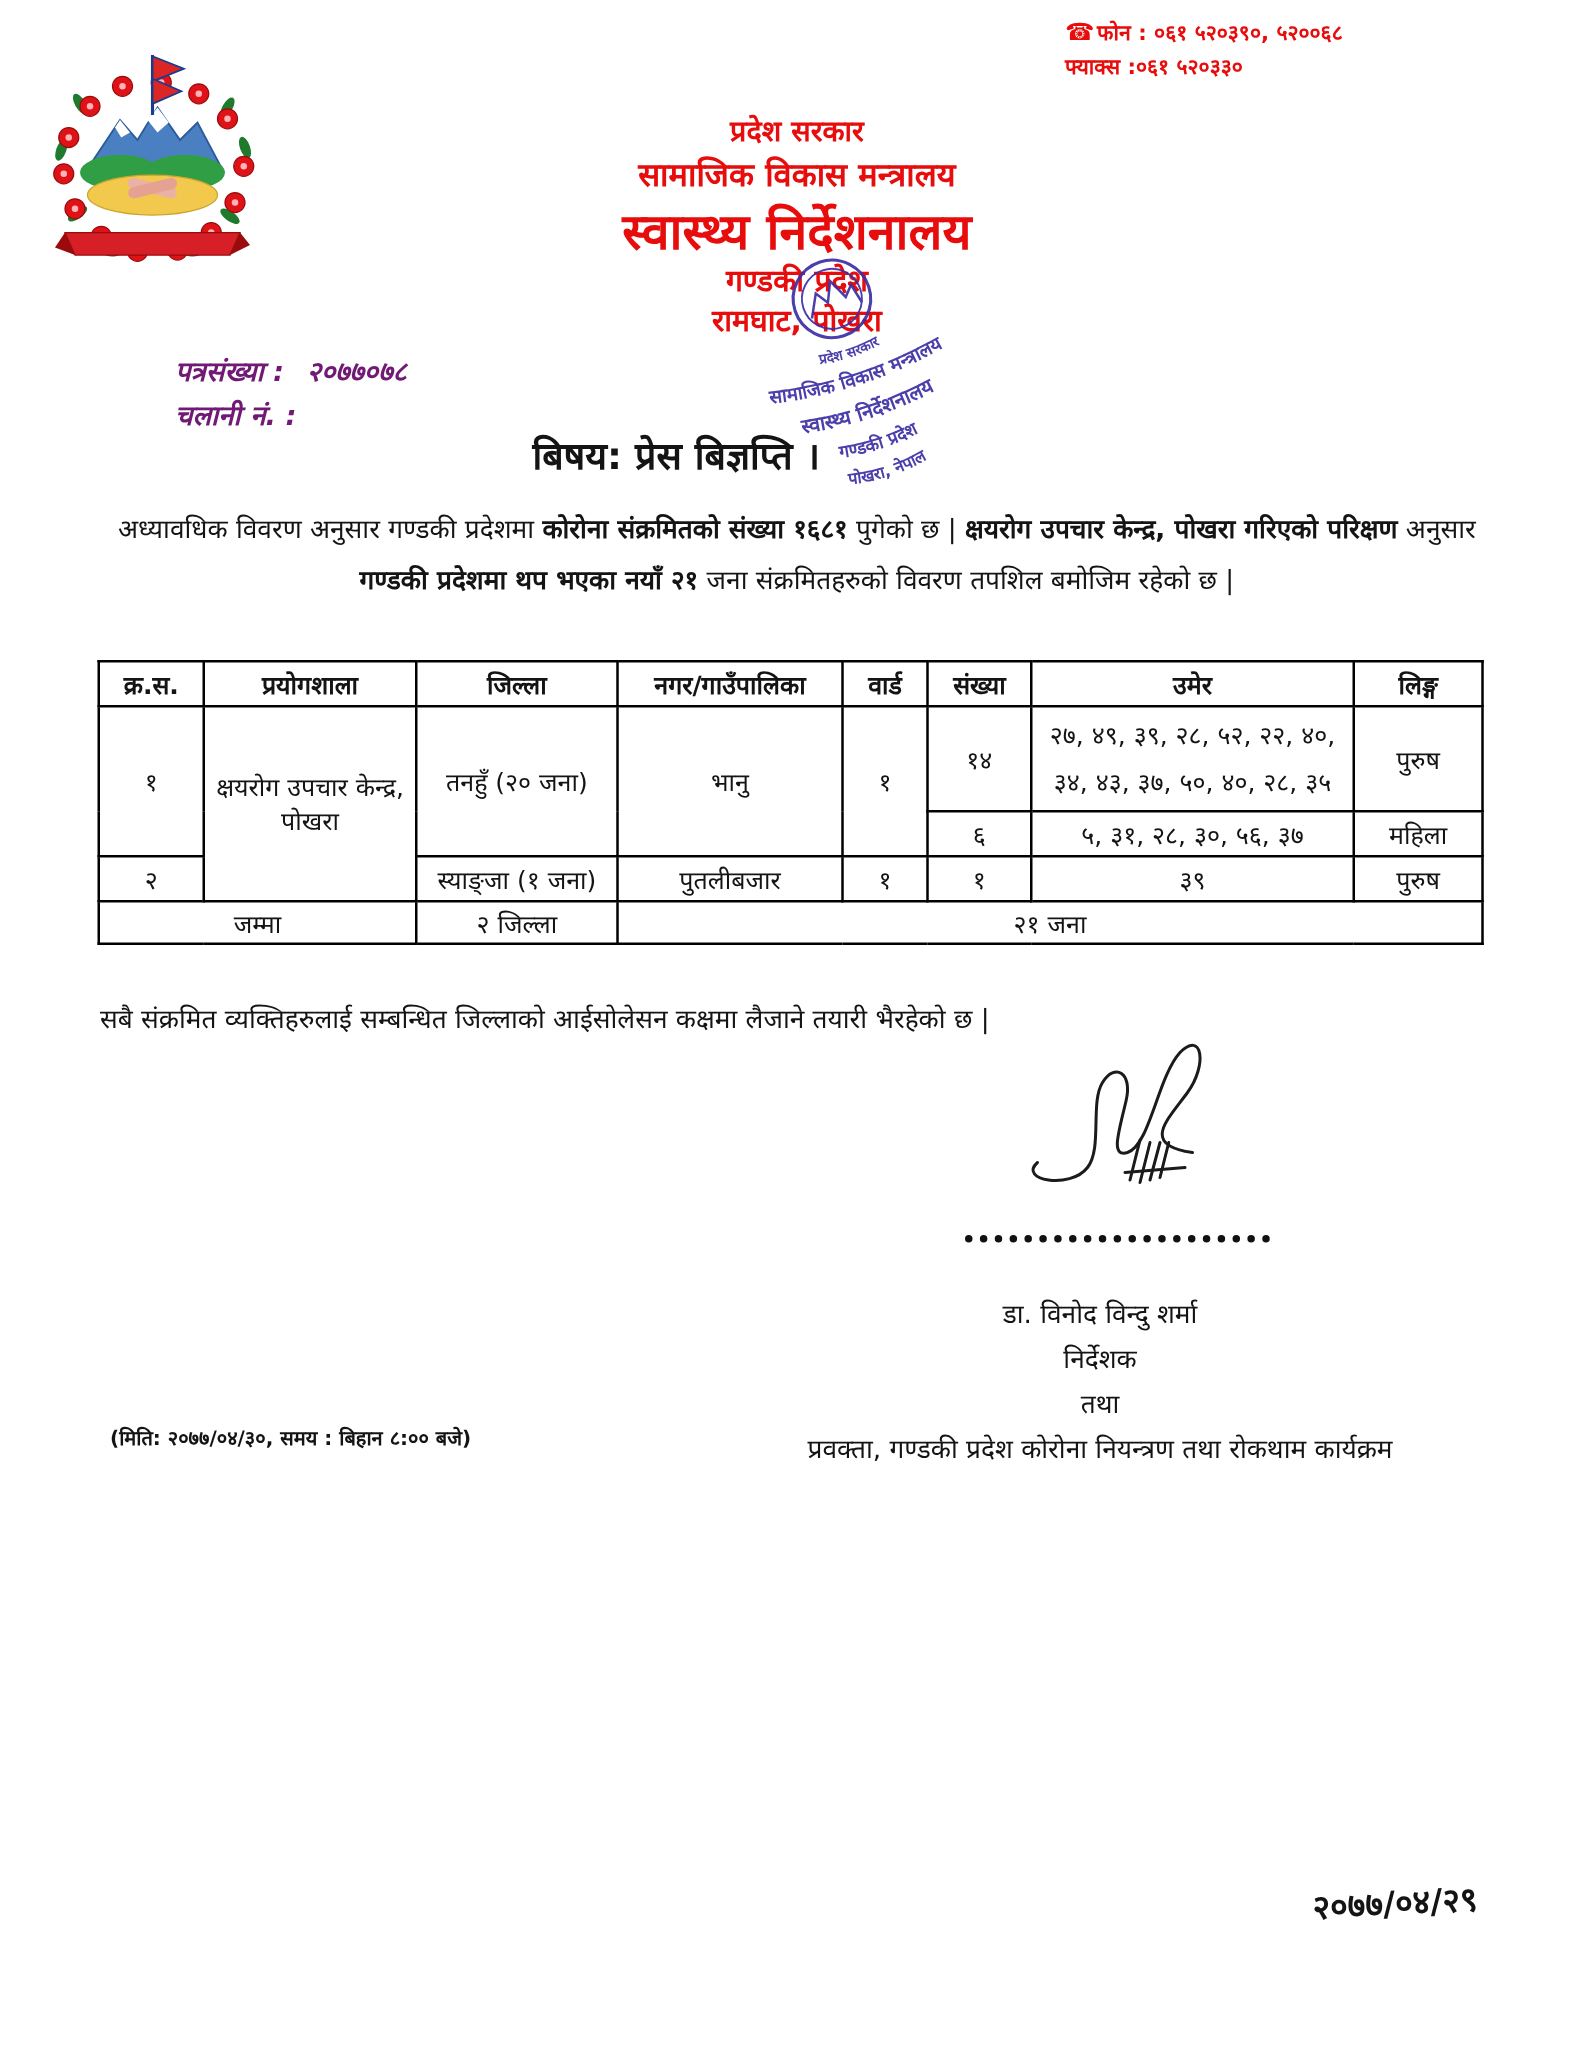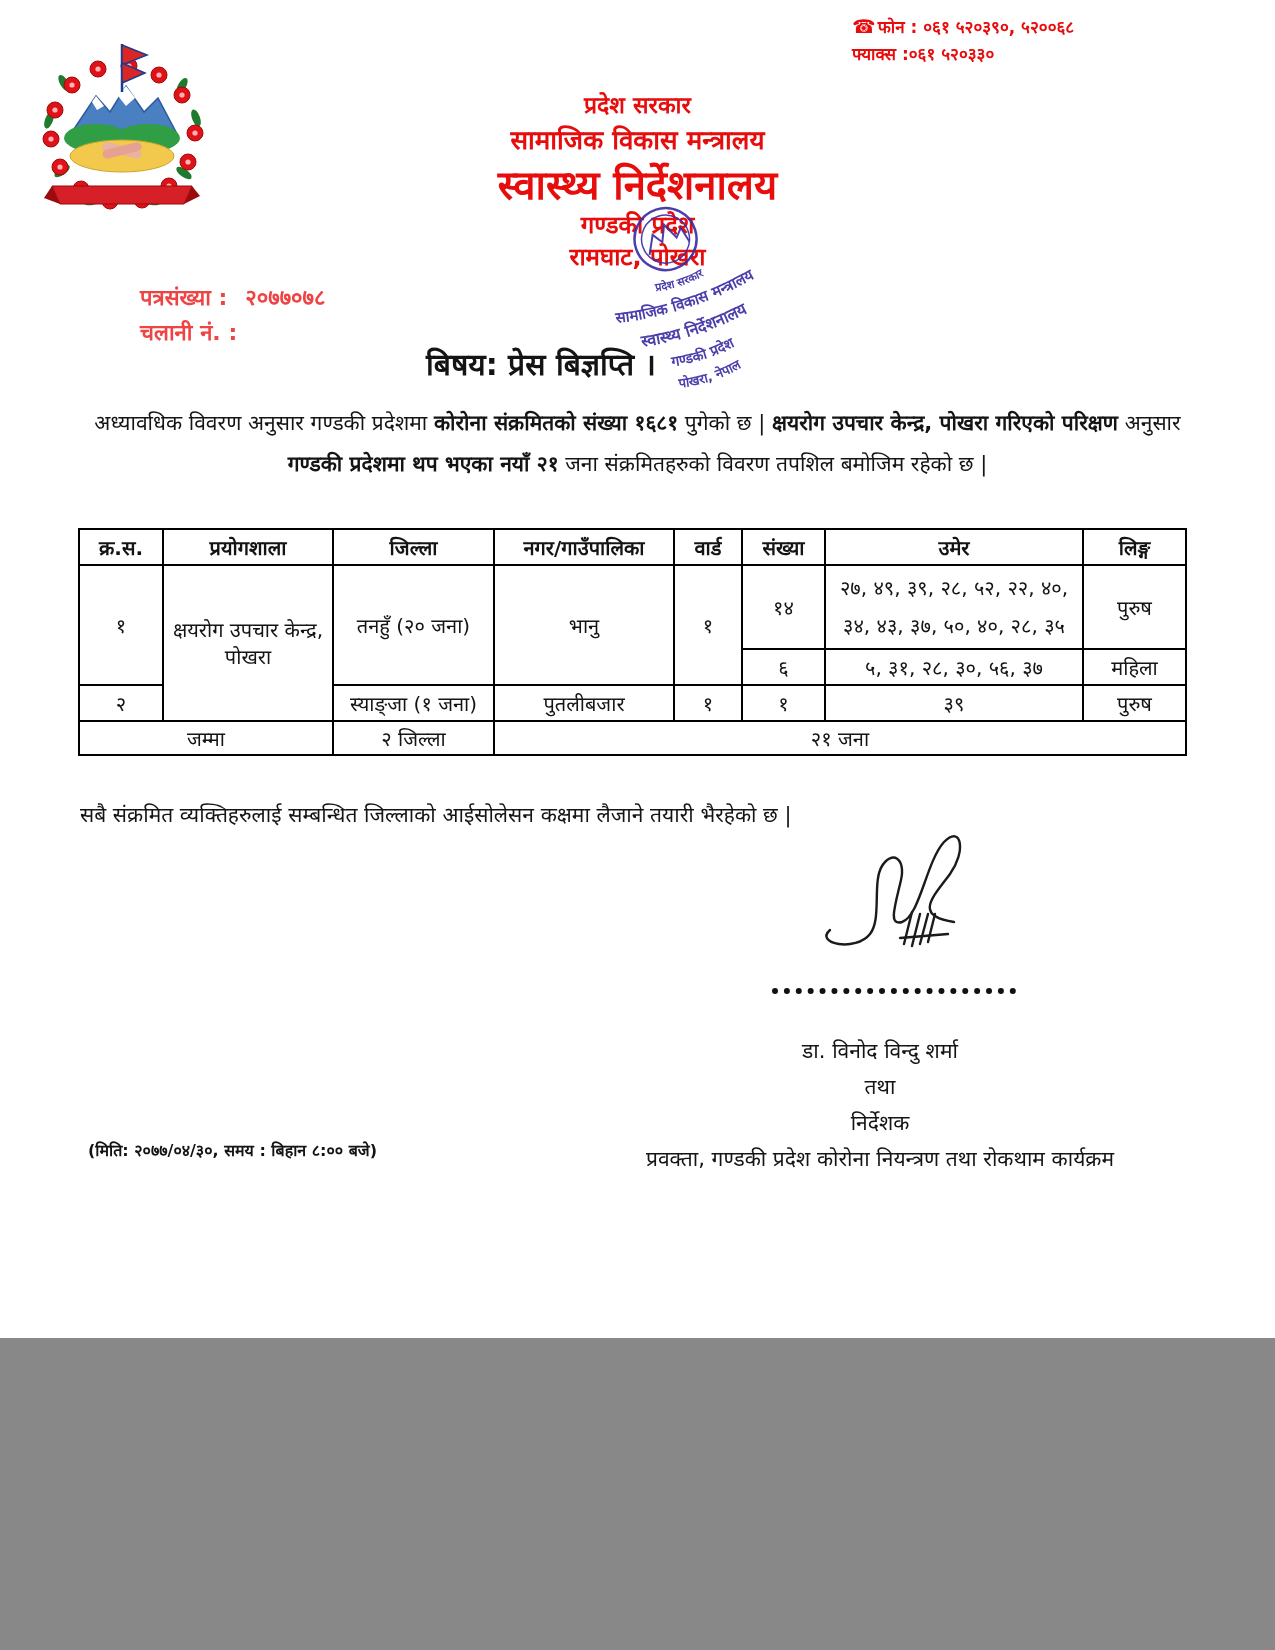--- a/index.html
+++ b/index.html
@@ -1,17 +1,17 @@
 <!DOCTYPE html>
 <html><head>
 <meta charset="utf-8">
 <style>
   html,body{margin:0;padding:0;background:#888;}
   .page{
-    position:relative;width:1275px;height:1338px;margin:0 auto;background:#ffffff;
+    position:relative;width:1275px;height:1650px;margin:0 auto;background:#ffffff;
     font-family:"DejaVu Sans","Liberation Sans",sans-serif;color:#141414;overflow:hidden;
   }
   .abs{position:absolute;}
 
   
   .contact{top:12px;left:852px;font-size:17px;font-weight:bold;line-height:1.55;color:#e80d0d;white-space:nowrap;}
   .phone-glyph{font-size:19px;margin-right:2px;}
 
   
   .hdr{left:0;width:100%;text-align:center;color:#e80d0d;font-weight:bold;}
@@ -22,21 +22,21 @@
   .hdr5{top:239px;font-size:24px;}
 
   
   .stamp{top:192px;left:553px;width:264px;height:215px;opacity:.92;z-index:5;}
   .stamp text{fill:#3c2fa5;font-family:"DejaVu Sans",sans-serif;}
 
   
   .emblem{top:38px;left:34px;width:178px;height:180px;}
 
   
-  .meta{left:140px;color:#ef4444;font-weight:bold;font-size:22px;white-space:nowrap;}
+  .meta{left:140px;color:#701a75;font-weight:bold;font-size:22px;white-space:nowrap;font-style:italic;}
   .meta-ref{top:281px;}
   .meta-dispatch{top:316px;}
   .meta-gap{display:inline-block;width:18px;}
 
   
   .subject{top:343px;left:426px;font-size:30px;font-weight:bold;}
 
   
   .bodytext{top:403px;left:80px;width:1115px;font-size:21px;line-height:1.95;text-align:center;}
 
@@ -273,22 +273,22 @@
       <path d="M112,122 l8,-30"></path>
       <path d="M120,120 l7,-28"></path>
       <path d="M92,116 l48,-4"></path>
     </g>
   </svg>
 
   <div class="abs dotted-line"></div>
 
   <div class="abs signatory">
     <div>डा. विनोद विन्दु शर्मा</div>
+    <div>निर्देशक</div>
     <div>तथा</div>
-    <div>निर्देशक</div>
     <div>प्रवक्ता, गण्डकी प्रदेश कोरोना नियन्त्रण तथा रोकथाम कार्यक्रम</div>
   </div>
 
   <div class="abs datenote">(मिति: २०७७/०४/३०, समय : बिहान ८:०० बजे)</div>
 
   <div class="abs handdate">२०७७/०४/२९</div>
 
 </div>
 
 </body></html>

